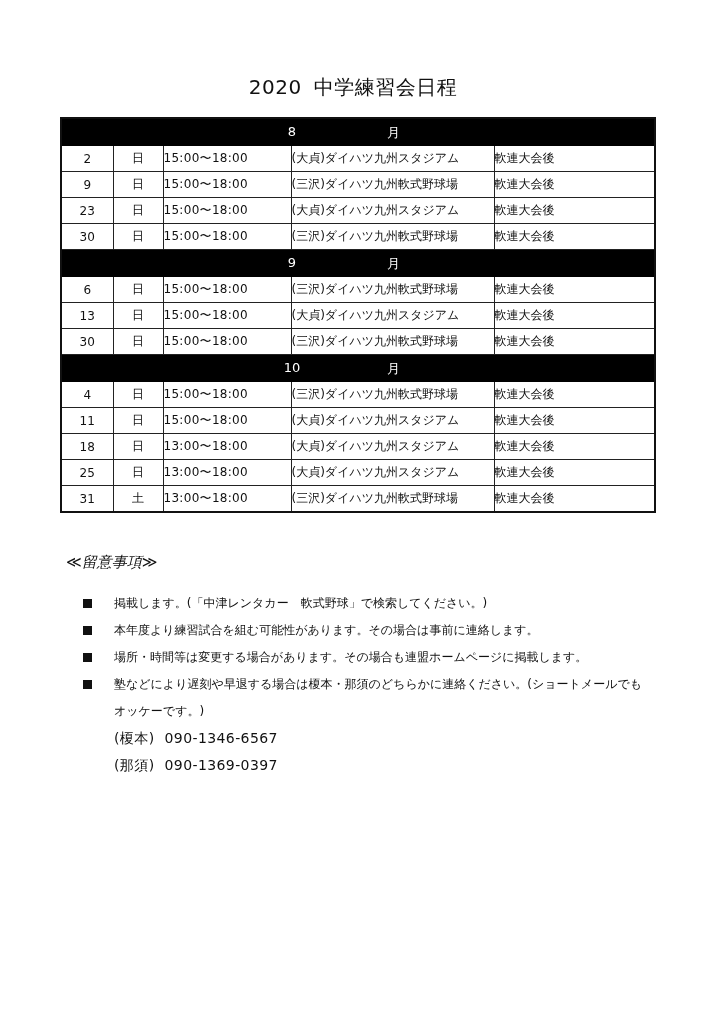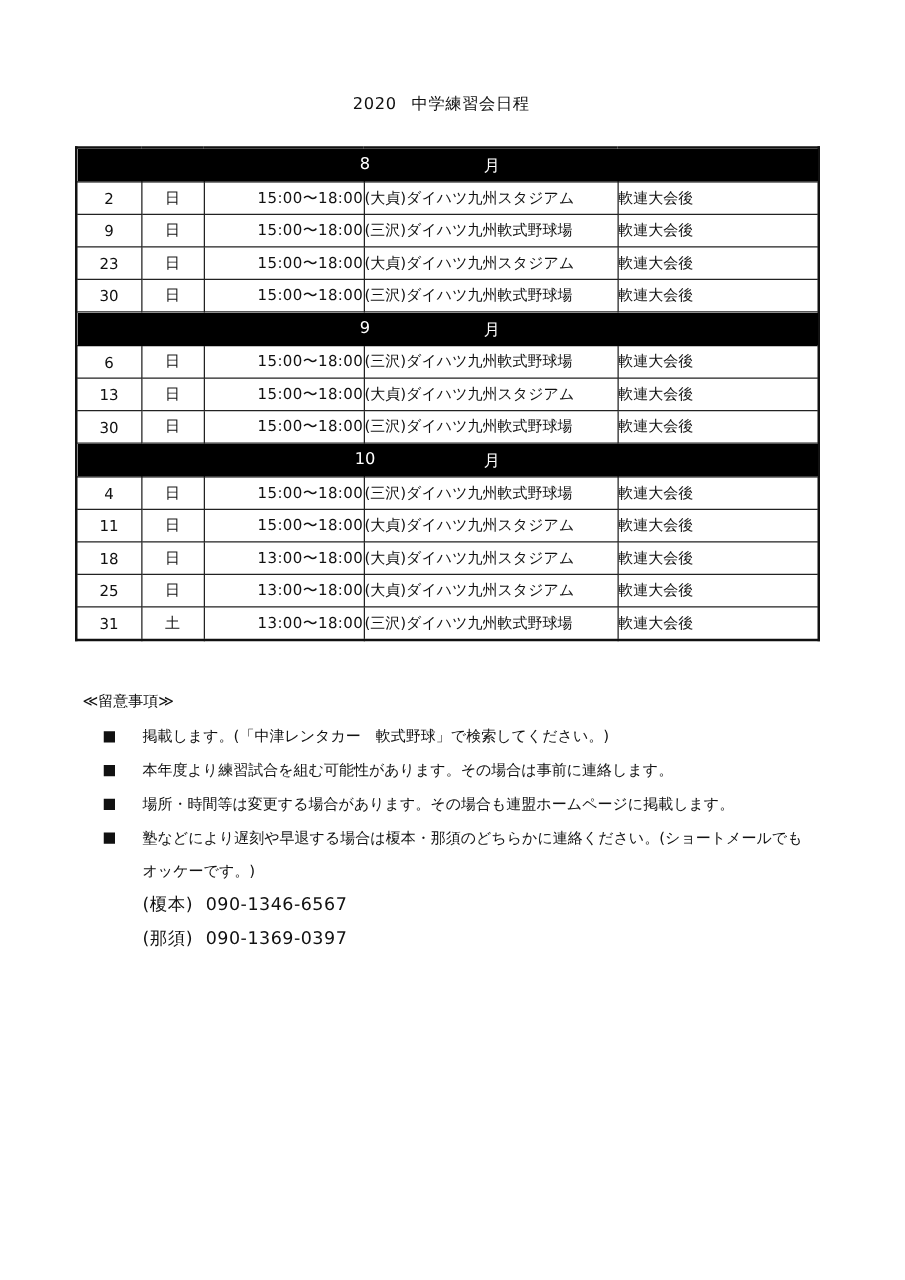--- a/index.html
+++ b/index.html
@@ -2,21 +2,21 @@
 <html><head>
   <meta charset="utf-8">
   <style>
     html, body { margin: 0; padding: 0; background: #ffffff; }
     body {
       width: 724px; height: 1024px; position: relative; overflow: hidden;
       font-family: "DejaVu Sans", "Liberation Sans", sans-serif; color: #111;
     }
     .title {
       position: absolute; left: 0; top: 74px; width: 700px; text-align: center;
-      font-size: 13px; letter-spacing: 0.5px; color: #111;
+      font-size: 20px; letter-spacing: 0.5px; color: #111;
       padding-left: 3px;
     }
     .title .year { margin-right: 12px; }
     table.schedule {
       position: absolute; left: 60px; top: 117px; width: 594px;
       border-collapse: collapse; table-layout: fixed;
       border: 2px solid #111;
     }
     table.schedule td {
       height: 25px; border: 1px solid #222; padding: 0;
@@ -24,26 +24,26 @@
     }
     tr.month-row td {
       background: #000; color: #fff; height: 26px; font-size: 13px;
       border-color: #000;
     }
     .month-cell { position: relative; }
     .month-num { position: absolute; left: 220px; top: 5px; width: 20px; text-align: center; }
     .month-label { position: absolute; left: 325px; top: 5px; }
     td.day { text-align: center; font-size: 14px; }
     td.wd { text-align: center; font-size: 14px; }
-    td.time { text-align: right; font-size: 12px; letter-spacing: 0.3px; }
+    td.time { text-align: left; font-size: 12px; letter-spacing: 0.3px; }
     td.venue { padding-left: 2px; font-size: 13px; }
     td.note { padding-left: 3px; font-size: 12px; margin-left: 16px; }
 
     .notes { position: absolute; left: 66px; top: 553px; width: 600px; font-size: 12px; }
-    .notes-heading { font-size: 12px; margin-bottom: 6px; }
+    .notes-heading { font-size: 15px; margin-bottom: 18px; font-style: italic; }
     .note-item { position: relative; padding-left: 48px; line-height: 27px; font-size: 12px; }
     .note-item .bullet {
       position: absolute; left: 17px; top: 9px; width: 9px; height: 9px; background: #111;
     }
     .contact { padding-left: 48px; line-height: 27px; font-size: 14px; letter-spacing: 0.4px; }
     .contact .cname { margin-right: 10px; }
   </style>
 </head>
 <body>
 

